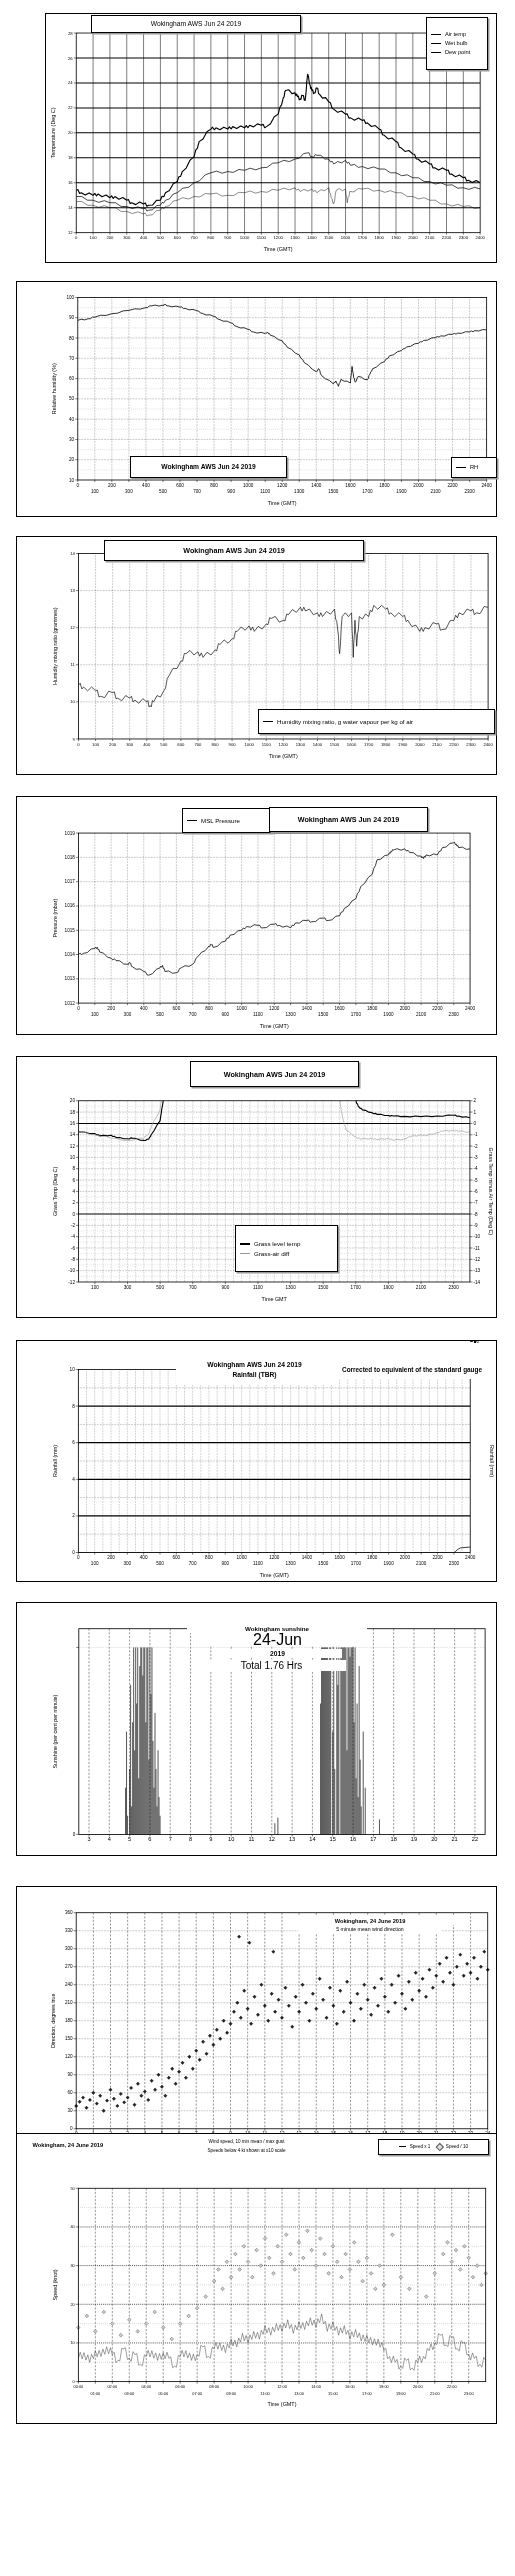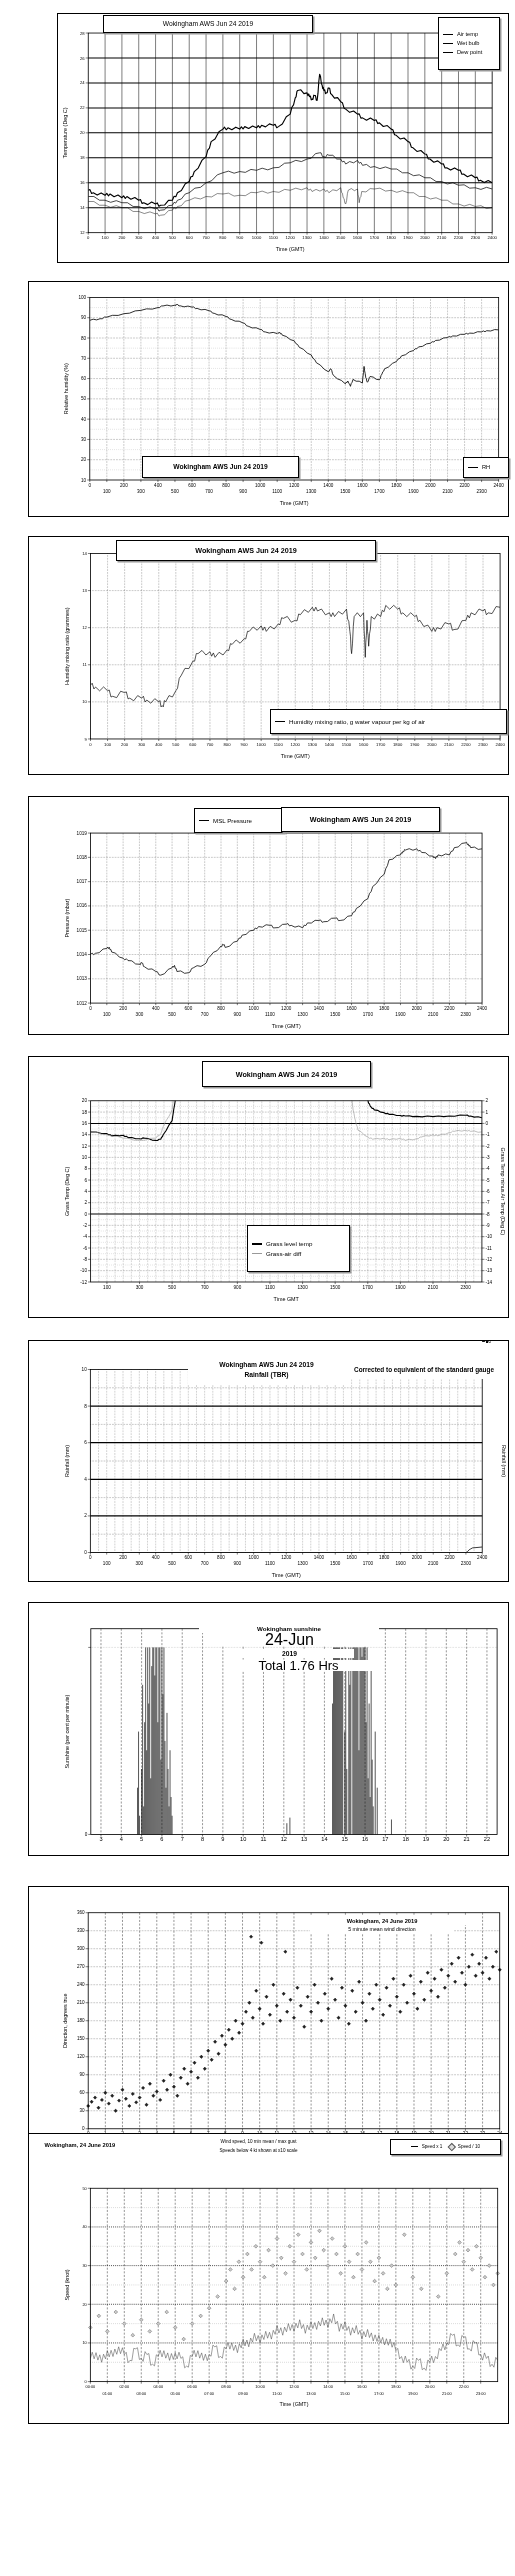--- a/index.html
+++ b/index.html
@@ -1,17 +1,17 @@
 <!DOCTYPE html>
 <html style="font-size:8.2px"><head>
 <meta charset="utf-8">
 <style>
   html,body{margin:0;padding:0;background:#fff;}
   body{width:515px;height:2576px;position:relative;font-family:"Liberation Sans","DejaVu Sans",sans-serif;color:#000;}
-  .chartbox{position:absolute;border:1px solid #000;background:#fff;margin-left:12px;}
+  .chartbox{position:absolute;border:1px solid #000;background:#fff;}
   .chartbox svg{position:absolute;left:0;top:0;}
   .ovl{position:absolute;background:#fff;z-index:5;display:flex;align-items:center;justify-content:center;text-align:center;}
   .bord{border:0.8px solid #000;box-shadow:1.5px 1.5px 0 #999;}
   .leg{flex-direction:column;align-items:flex-start;justify-content:center;padding:1px 4.1px;}
   .legrow{display:flex;align-items:center;gap:3.6px;margin:1.5px 0;white-space:nowrap;}
   .samp{display:inline-block;width:10.3px;height:0;border-top-style:solid;border-top-color:#000;}
   .diam{display:inline-block;width:3.6px;height:3.6px;border:0.5px solid #555;background:#ddd;transform:rotate(45deg);}
   .lt{white-space:nowrap;}
 </style>
 </head>
@@ -1015,21 +1015,21 @@
     </svg>
   <div class="ovl" style="left:170px;top:20.6px;width:180px;height:9.3px;font-size:6.2px;font-weight:bold;">
     <span class="lt">Wokingham sunshine</span>
   </div>
   <div class="ovl" style="left:183px;top:30px;width:155px;height:13.4px;font-size:16px;">
     <span class="lt">24-Jun</span>
   </div>
   <div class="ovl" style="left:196px;top:46px;width:129px;height:9.3px;font-size:6.7px;font-weight:bold;">
     <span class="lt">2019</span>
   </div>
-  <div class="ovl" style="left:195px;top:57px;width:149px;height:11.3px;font-size:13px;">
+  <div class="ovl" style="left:180px;top:57px;width:149px;height:11.3px;font-size:10px;">
     <span class="lt">Total 1.76 Hrs</span>
   </div>
 </div>
 
 <div class="chartbox" style="left:16px;top:1886px;width:479px;height:268px;">
   <svg width="479" height="268" viewBox="0 0 929 521">
       <defs>
         <clipPath id="clip7">
           <rect x="114" y="50" width="800" height="420"></rect>
         </clipPath>

